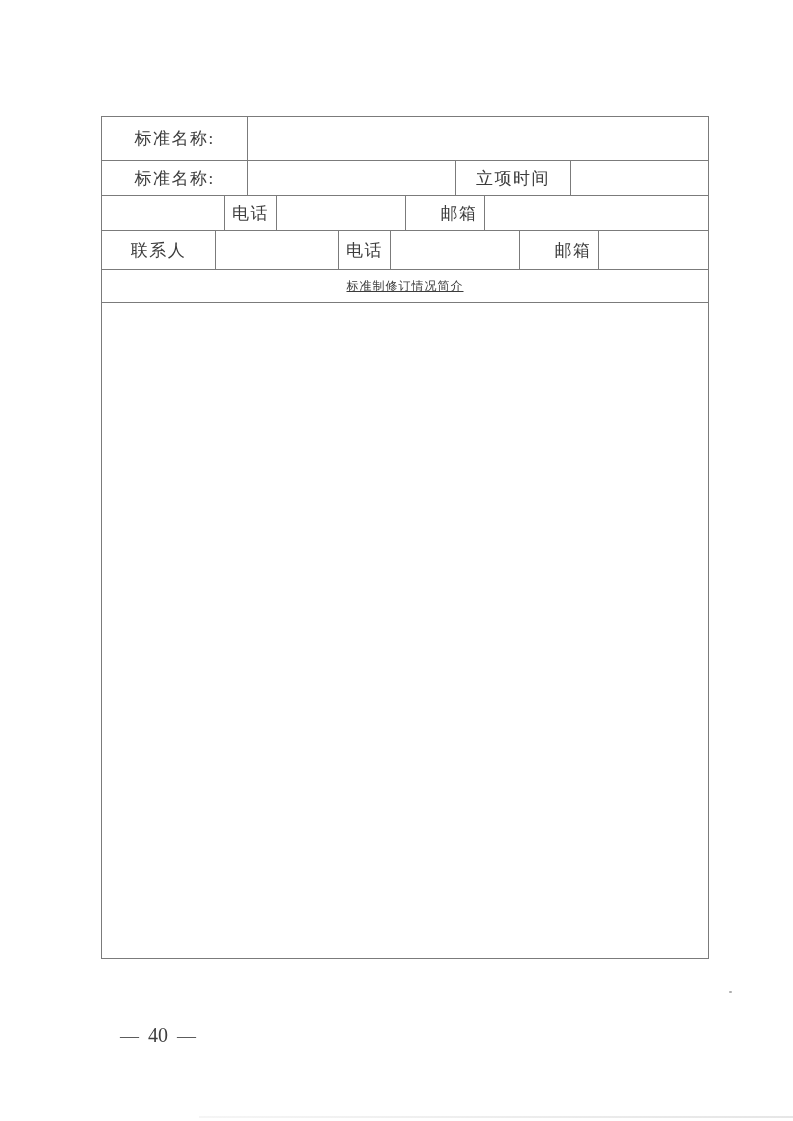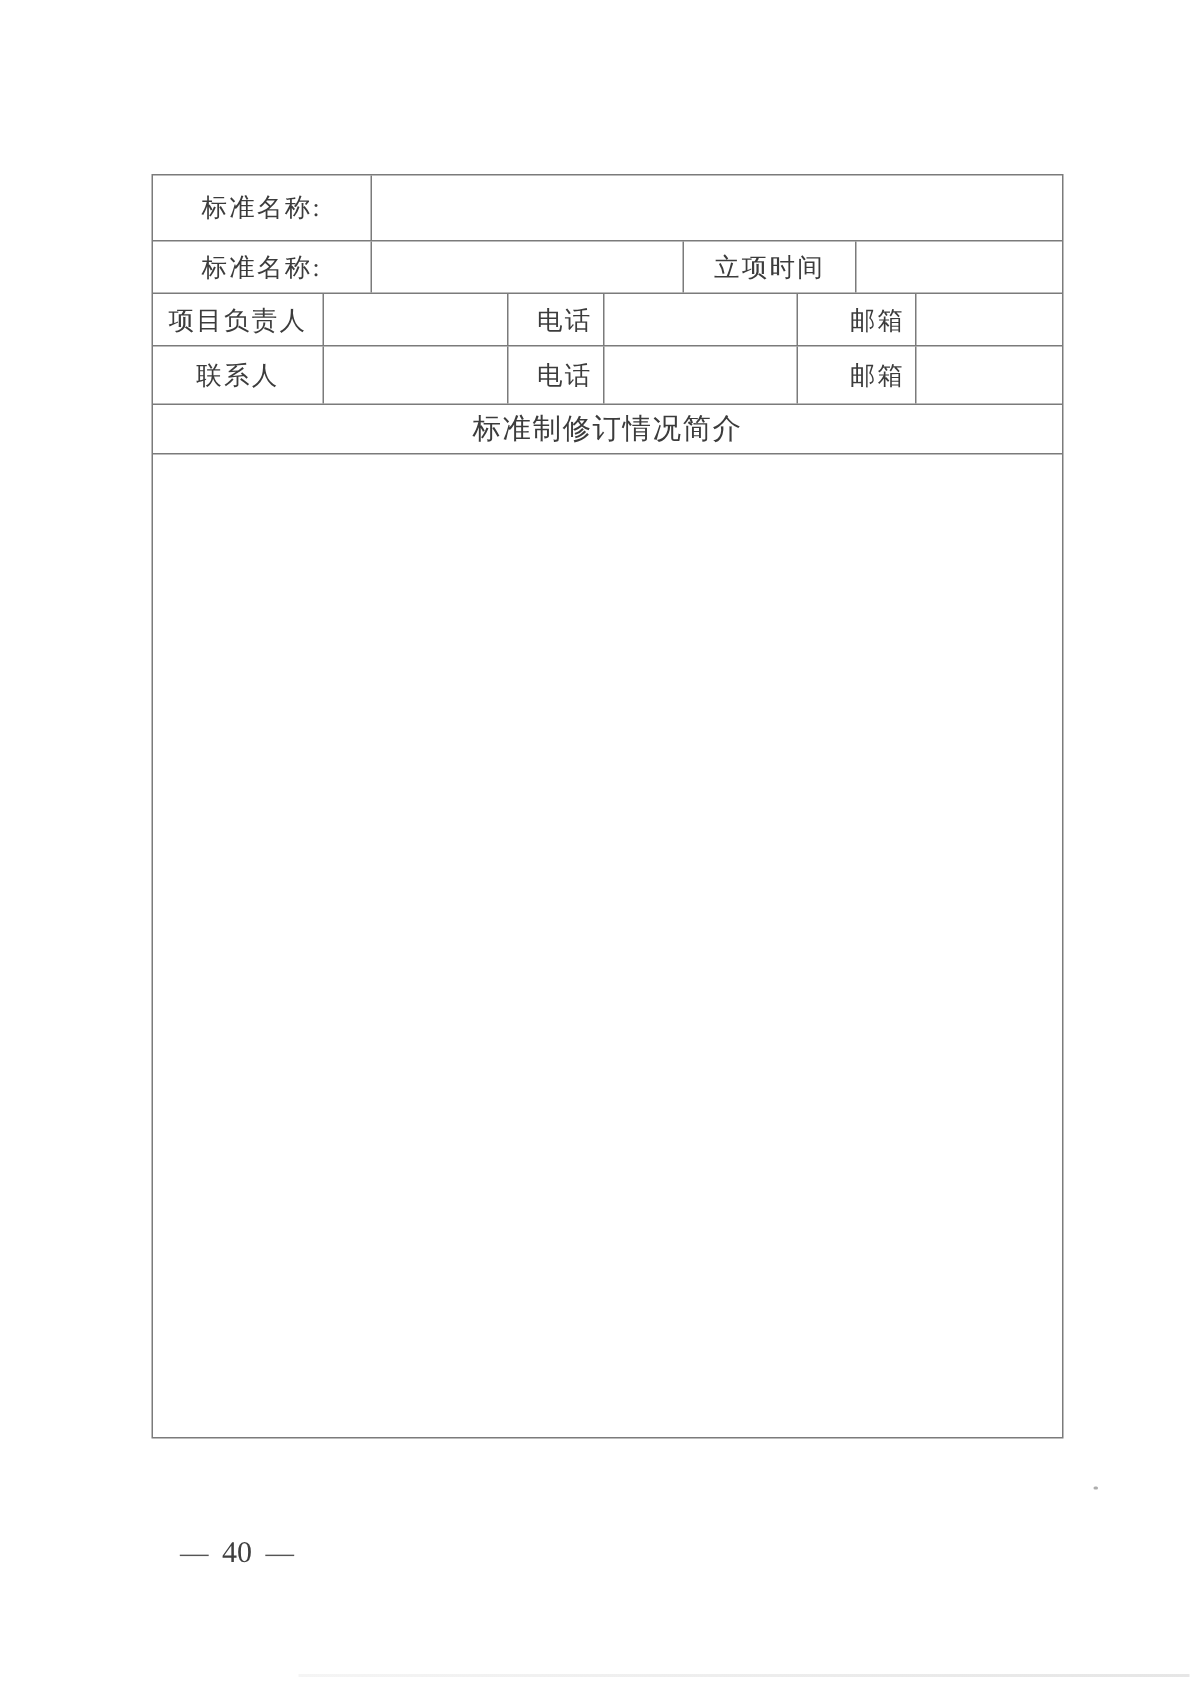--- a/index.html
+++ b/index.html
@@ -45,27 +45,27 @@
     white-space:nowrap;
     overflow:hidden;
   }
   .cell:last-child{border-right:none;}
   .grow{flex:1 1 auto;}
   .w146{flex:0 0 146px;}
   .w208{flex:0 0 208px;}
   .w115{flex:0 0 115px;text-align:center;}
   .w114{flex:0 0 114px;}
   .w123{flex:0 0 123px;}
-  .w52{flex:0 0 52px;margin-left:12px;}
+  .w52{flex:0 0 52px;}
   .w129{flex:0 0 129px;}
   .w51{flex:0 0 51px;margin-left:28px;}
   .intro-header-cell{
     flex:1 1 auto;
     display:flex;align-items:center;justify-content:center;
-    font-size:19px;letter-spacing:1px;
+    font-size:12px;letter-spacing:1px;text-decoration:underline;
   }
   .big-empty-cell{flex:1 1 auto;}
   .page-footer{
     position:absolute;left:120px;top:1024px;
     display:flex;align-items:center;gap:9px;
     font-size:20px;color:#3f3f3f;
   }
   .page-footer .dash{font-size:19px;color:#555;}
   .speck{
     position:absolute;left:729px;top:991px;
@@ -88,21 +88,20 @@
   </div>
 
   <div class="row row-2">
     <div class="cell w146">标准名称:</div>
     <div class="cell w208"></div>
     <div class="cell w115">立项时间</div>
     <div class="cell grow"></div>
   </div>
 
   <div class="row row-3">
-    <div class="cell w114">项目负责人</div>
     <div class="cell w123"></div>
     <div class="cell w52">电话</div>
     <div class="cell w129"></div>
     <div class="cell w51">邮箱</div>
     <div class="cell grow"></div>
   </div>
 
   <div class="row row-4">
     <div class="cell w114">联系人</div>
     <div class="cell w123"></div>

